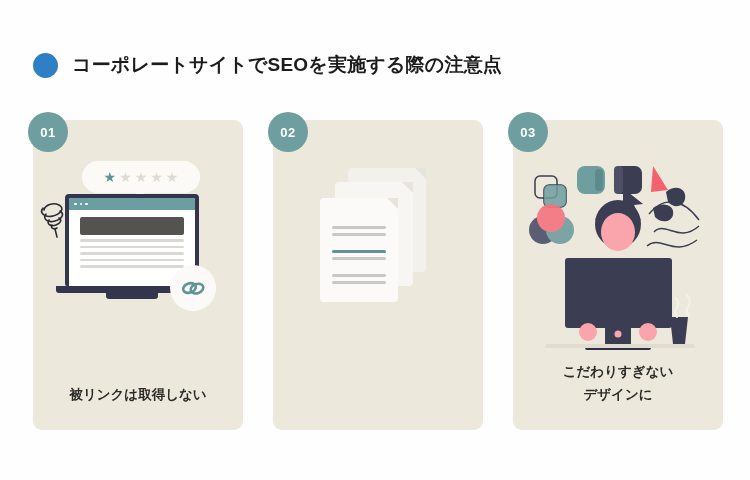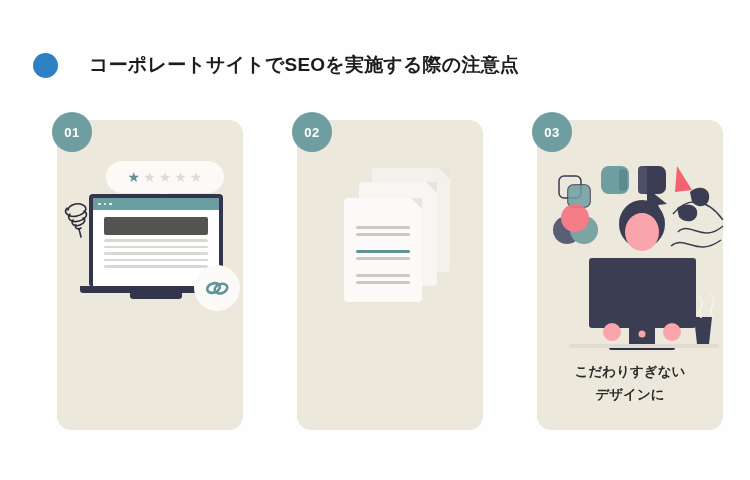--- a/index.html
+++ b/index.html
@@ -15,21 +15,21 @@
     position: relative;
   }
 
   
   .header {
     position: absolute;
     left: 33px;
     top: 52px;
     display: flex;
     align-items: center;
-    gap: 31px;
+    gap: 14px;
   }
   .header-bullet {
     width: 25px;
     height: 25px;
     border-radius: 50%;
     background: #2f7fc4;
     flex: 0 0 auto;
   }
   .header-title {
     font-size: 19px;
@@ -46,23 +46,22 @@
     top: 120px;
     width: 690px;
     display: flex;
     gap: 30px;
   }
   .card {
     position: relative;
     width: 210px;
     height: 310px;
     background: #ece8dc;
-    border-radius: 14px;
+    border-radius: 9px;
     box-sizing: border-box;
-    margin-left: 24px;
   }
   .card-badge {
     position: absolute;
     left: -5px;
     top: -8px;
     width: 40px;
     height: 40px;
     border-radius: 50%;
     background: #6f9ea0;
     color: #ffffff;
@@ -291,20 +290,21 @@
           <g fill="none" stroke="#5f9396" stroke-width="2.6" stroke-linecap="round">
             <ellipse cx="10.5" cy="14" rx="6.5" ry="4.6" transform="rotate(-20 10.5 14)"></ellipse>
             <ellipse cx="18" cy="14.6" rx="6.5" ry="4.6" transform="rotate(-20 18 14.6)"></ellipse>
           </g>
         </svg>
       </div>
 
     </div>
 
     <div class="card-caption">
+      <div>被リンクは取得しない</div>
     </div>
   </div>
 
   <div class="card">
     <div class="card-badge">02</div>
 
     <div class="card-art">
       <div class="c2-page c2-p3">
         <span class="c2-corner"></span>
       </div>

